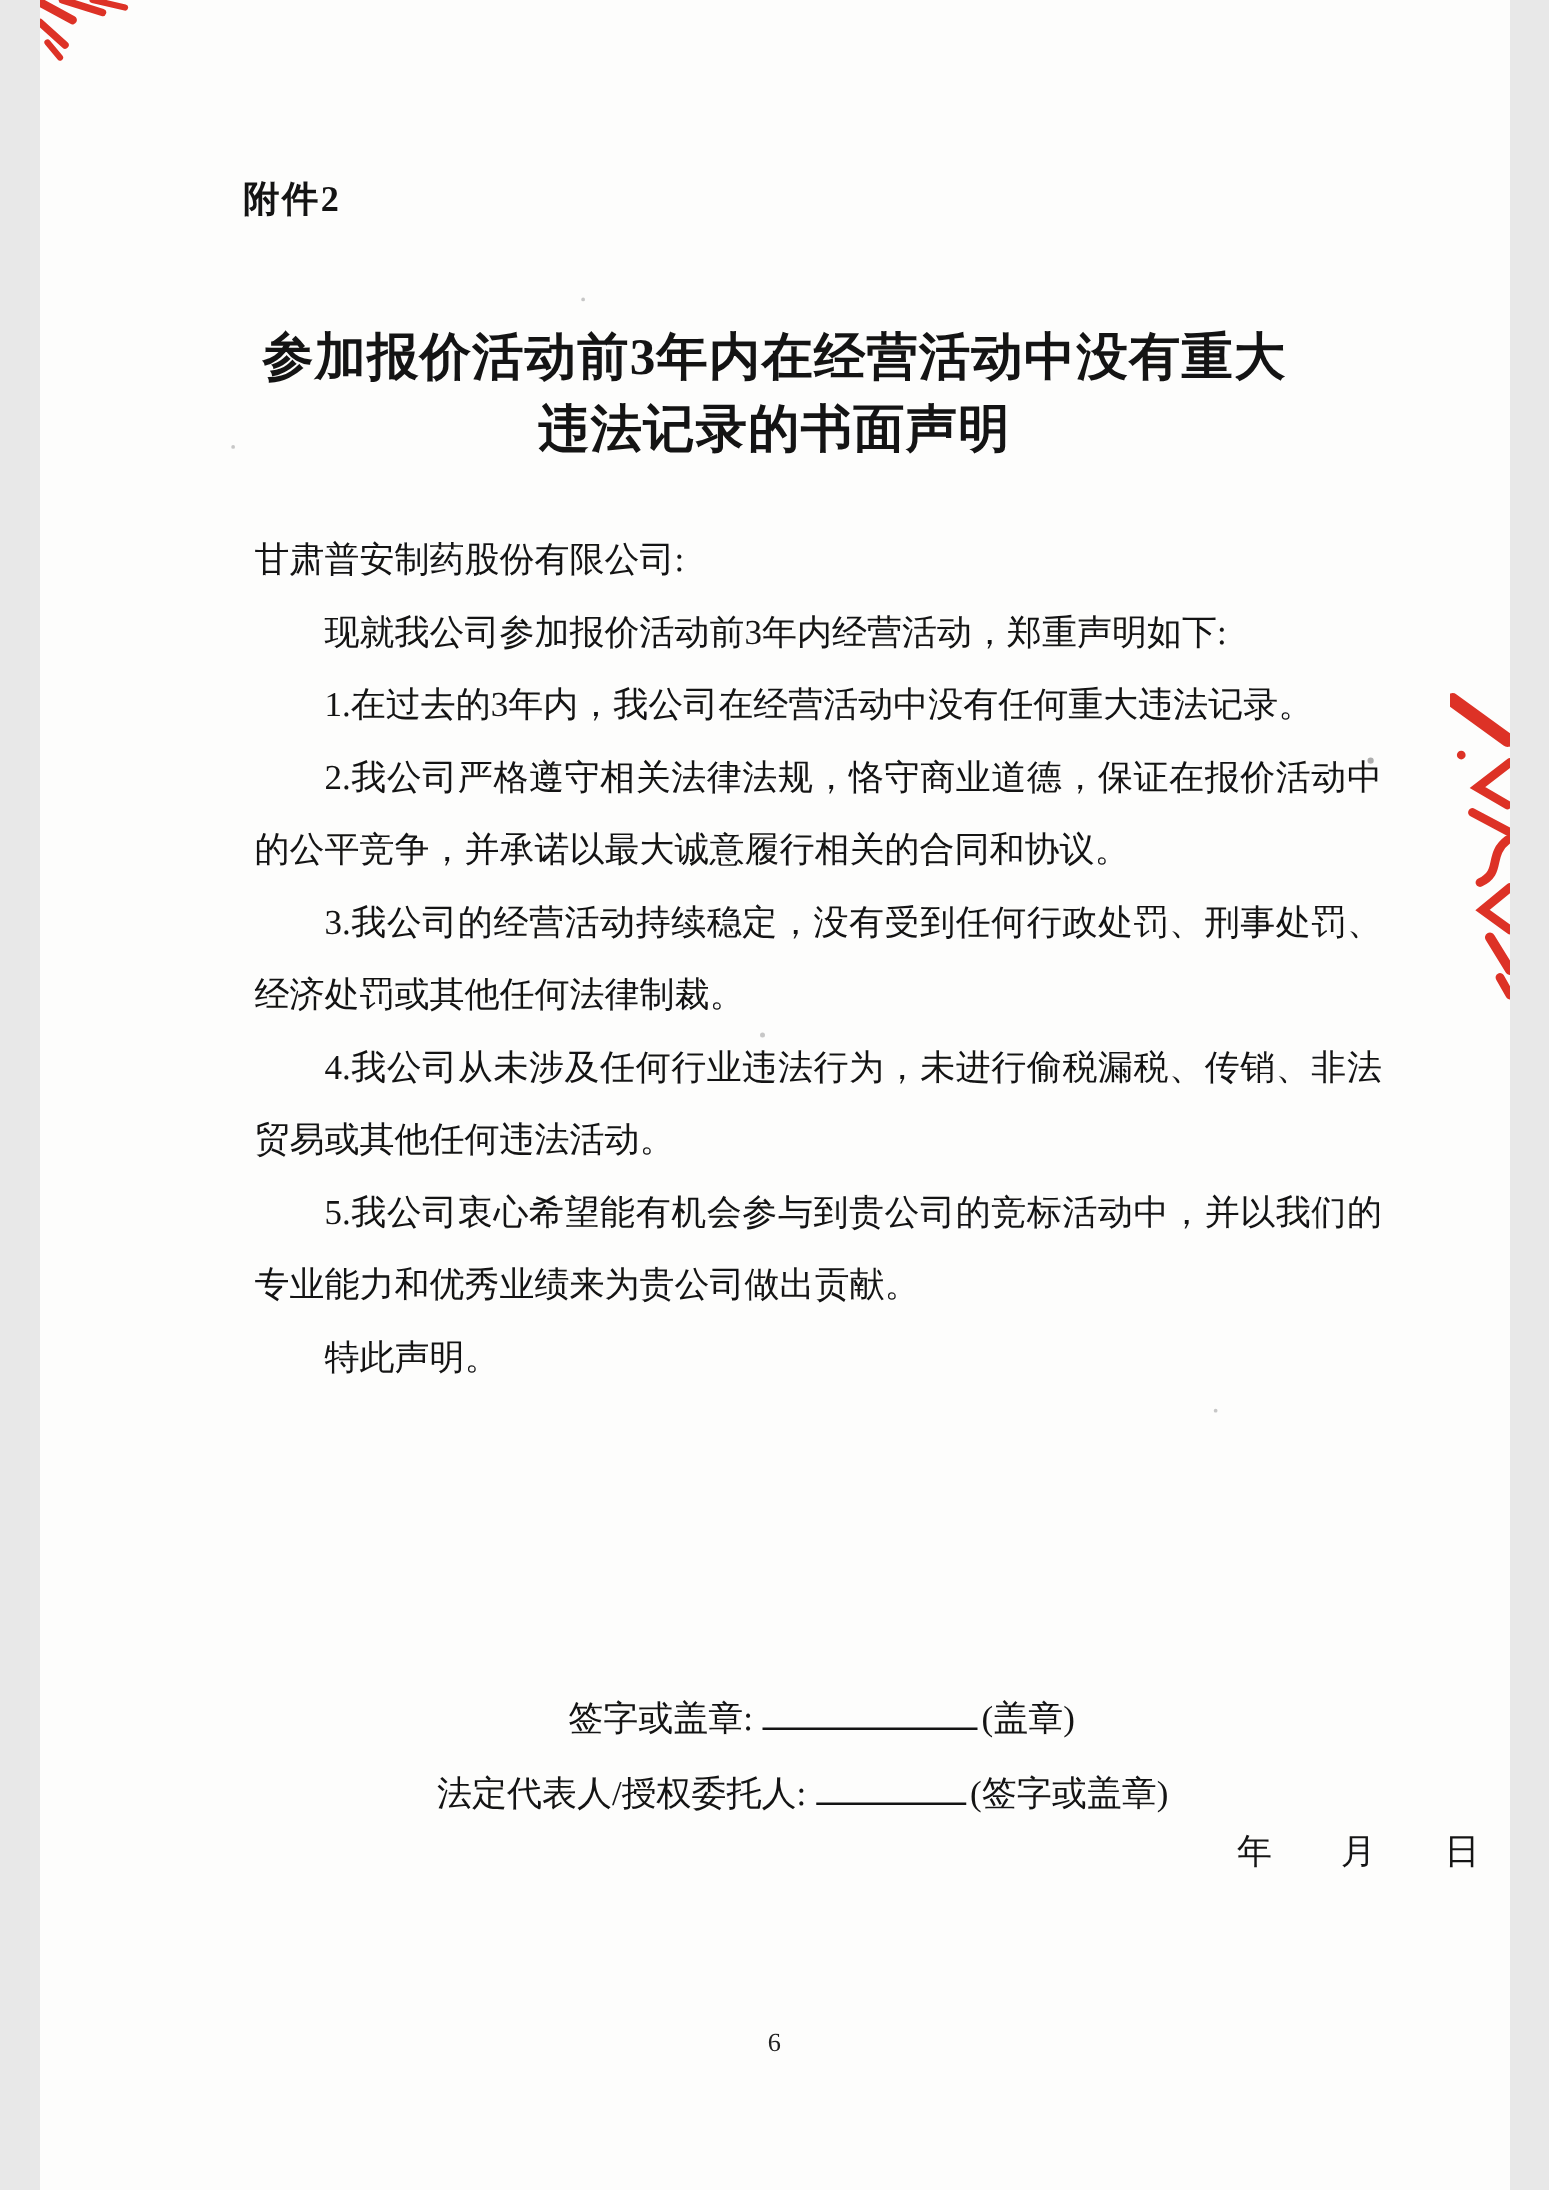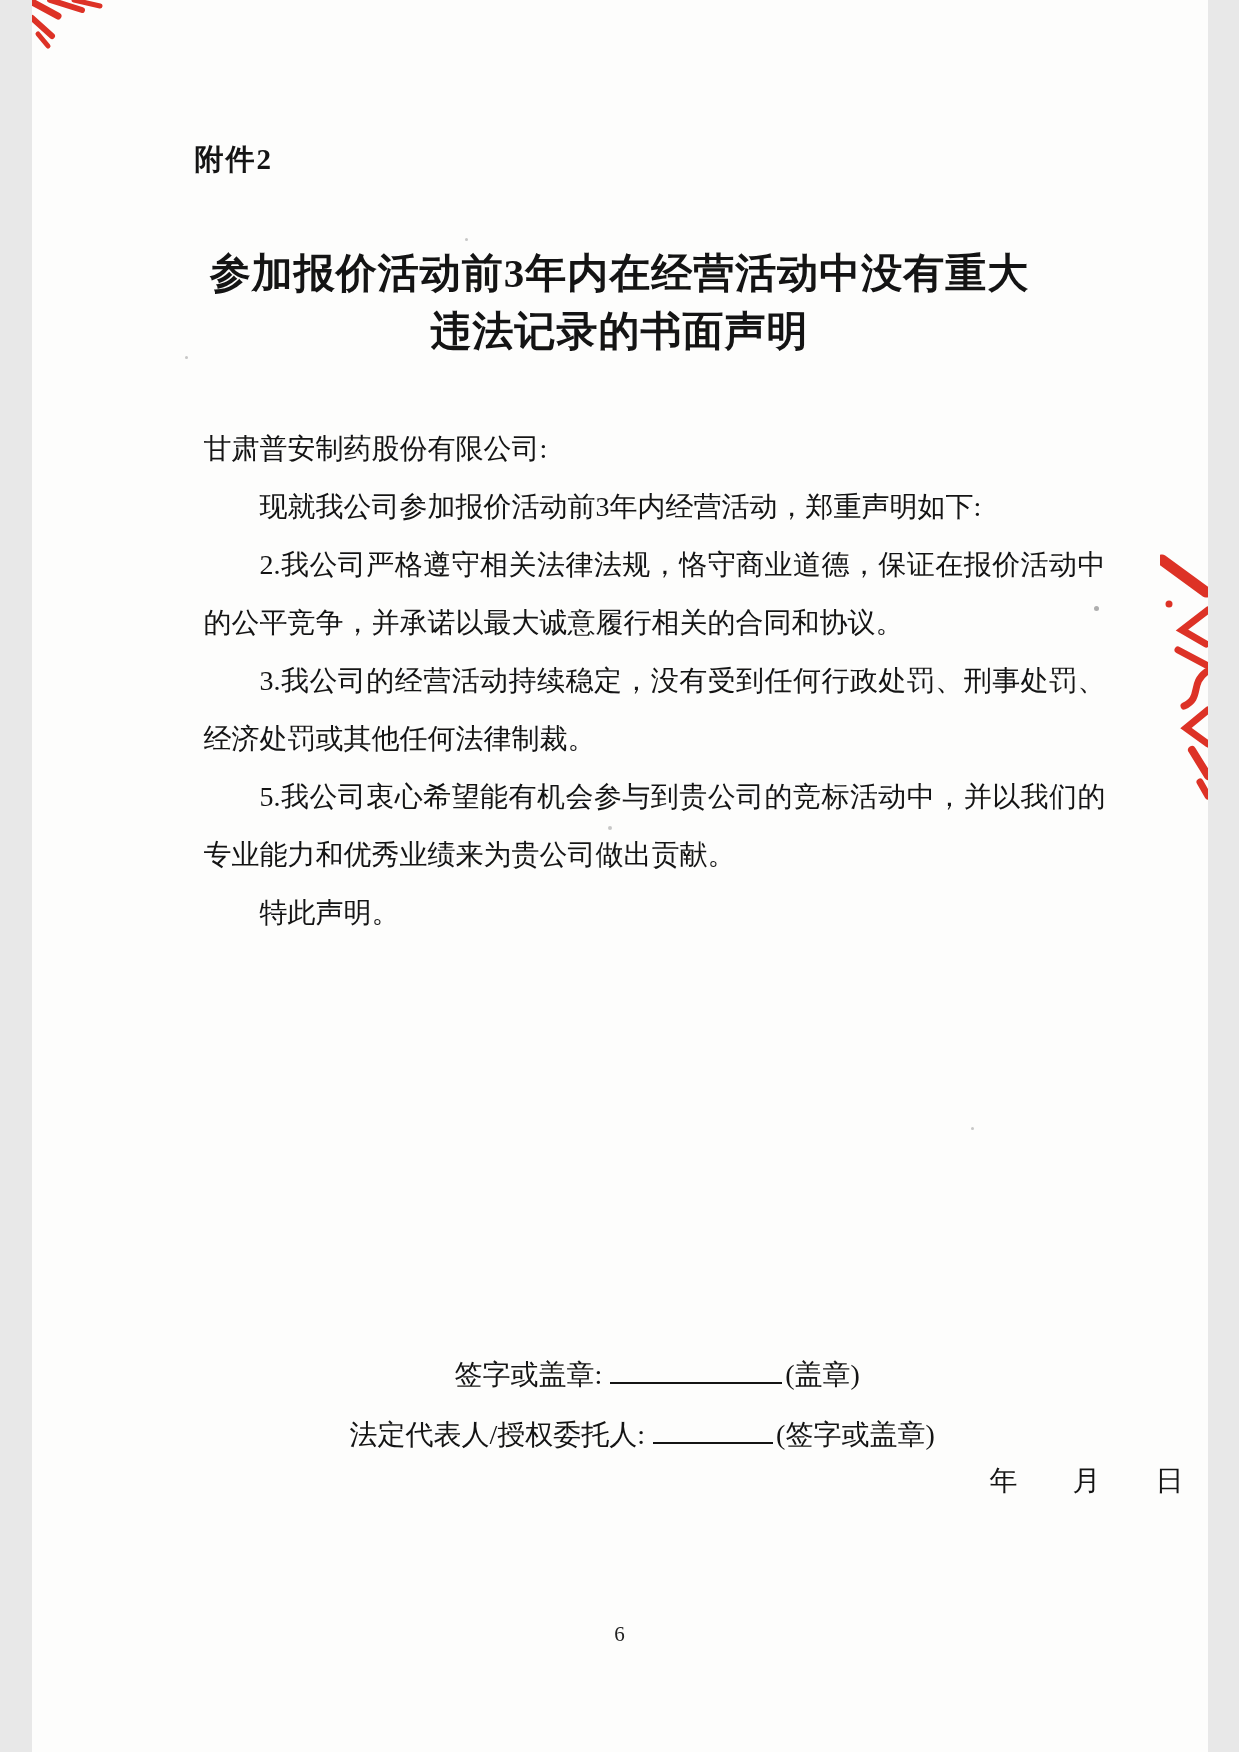--- a/index.html
+++ b/index.html
@@ -10,21 +10,21 @@
     background:#fdfdfc;
     overflow:hidden;
     font-family:"Liberation Serif","DejaVu Serif",serif;
     color:#141414;
   }
   .attachment{
     position:absolute;left:163px;top:140px;
     font-size:29px;font-weight:600;letter-spacing:2px;
   }
   .title{
-    position:absolute;left:0;top:244px;width:100%;
+    position:absolute;left:0;top:256px;width:100%;
     margin:0;text-align:center;
     font-size:41px;font-weight:700;line-height:58px;letter-spacing:1px;
   }
   .title span{display:block;}
   .body{
     position:absolute;left:172px;top:420px;width:902px;
     font-size:28px;line-height:58px;
     text-align:justify;
   }
   .body p{margin:0;text-indent:2em;}
@@ -95,22 +95,24 @@
   <div class="attachment">附件2</div>
 
   <h1 class="title">
     <span>参加报价活动前3年内在经营活动中没有重大</span>
     <span>违法记录的书面声明</span>
   </h1>
 
   <div class="body">
     <p class="salutation">甘肃普安制药股份有限公司:</p>
     <p>现就我公司参加报价活动前3年内经营活动，郑重声明如下:</p>
+    <p>1.在过去的3年内，我公司在经营活动中没有任何重大违法记录。</p>
     <p>2.我公司严格遵守相关法律法规，恪守商业道德，保证在报价活动中的公平竞争，并承诺以最大诚意履行相关的合同和协议。</p>
     <p>3.我公司的经营活动持续稳定，没有受到任何行政处罚、刑事处罚、经济处罚或其他任何法律制裁。</p>
+    <p>4.我公司从未涉及任何行业违法行为，未进行偷税漏税、传销、非法贸易或其他任何违法活动。</p>
     <p>5.我公司衷心希望能有机会参与到贵公司的竞标活动中，并以我们的专业能力和优秀业绩来为贵公司做出贡献。</p>
     <p>特此声明。</p>
   </div>
 
   <div class="sig-row sig-row-1">
     <span>签字或盖章:</span><span class="sig-line sig-line-1"></span><span>(盖章)</span>
   </div>
 
   <div class="sig-row sig-row-2">
     <span>法定代表人/授权委托人:</span><span class="sig-line sig-line-2"></span><span>(签字或盖章)</span>

